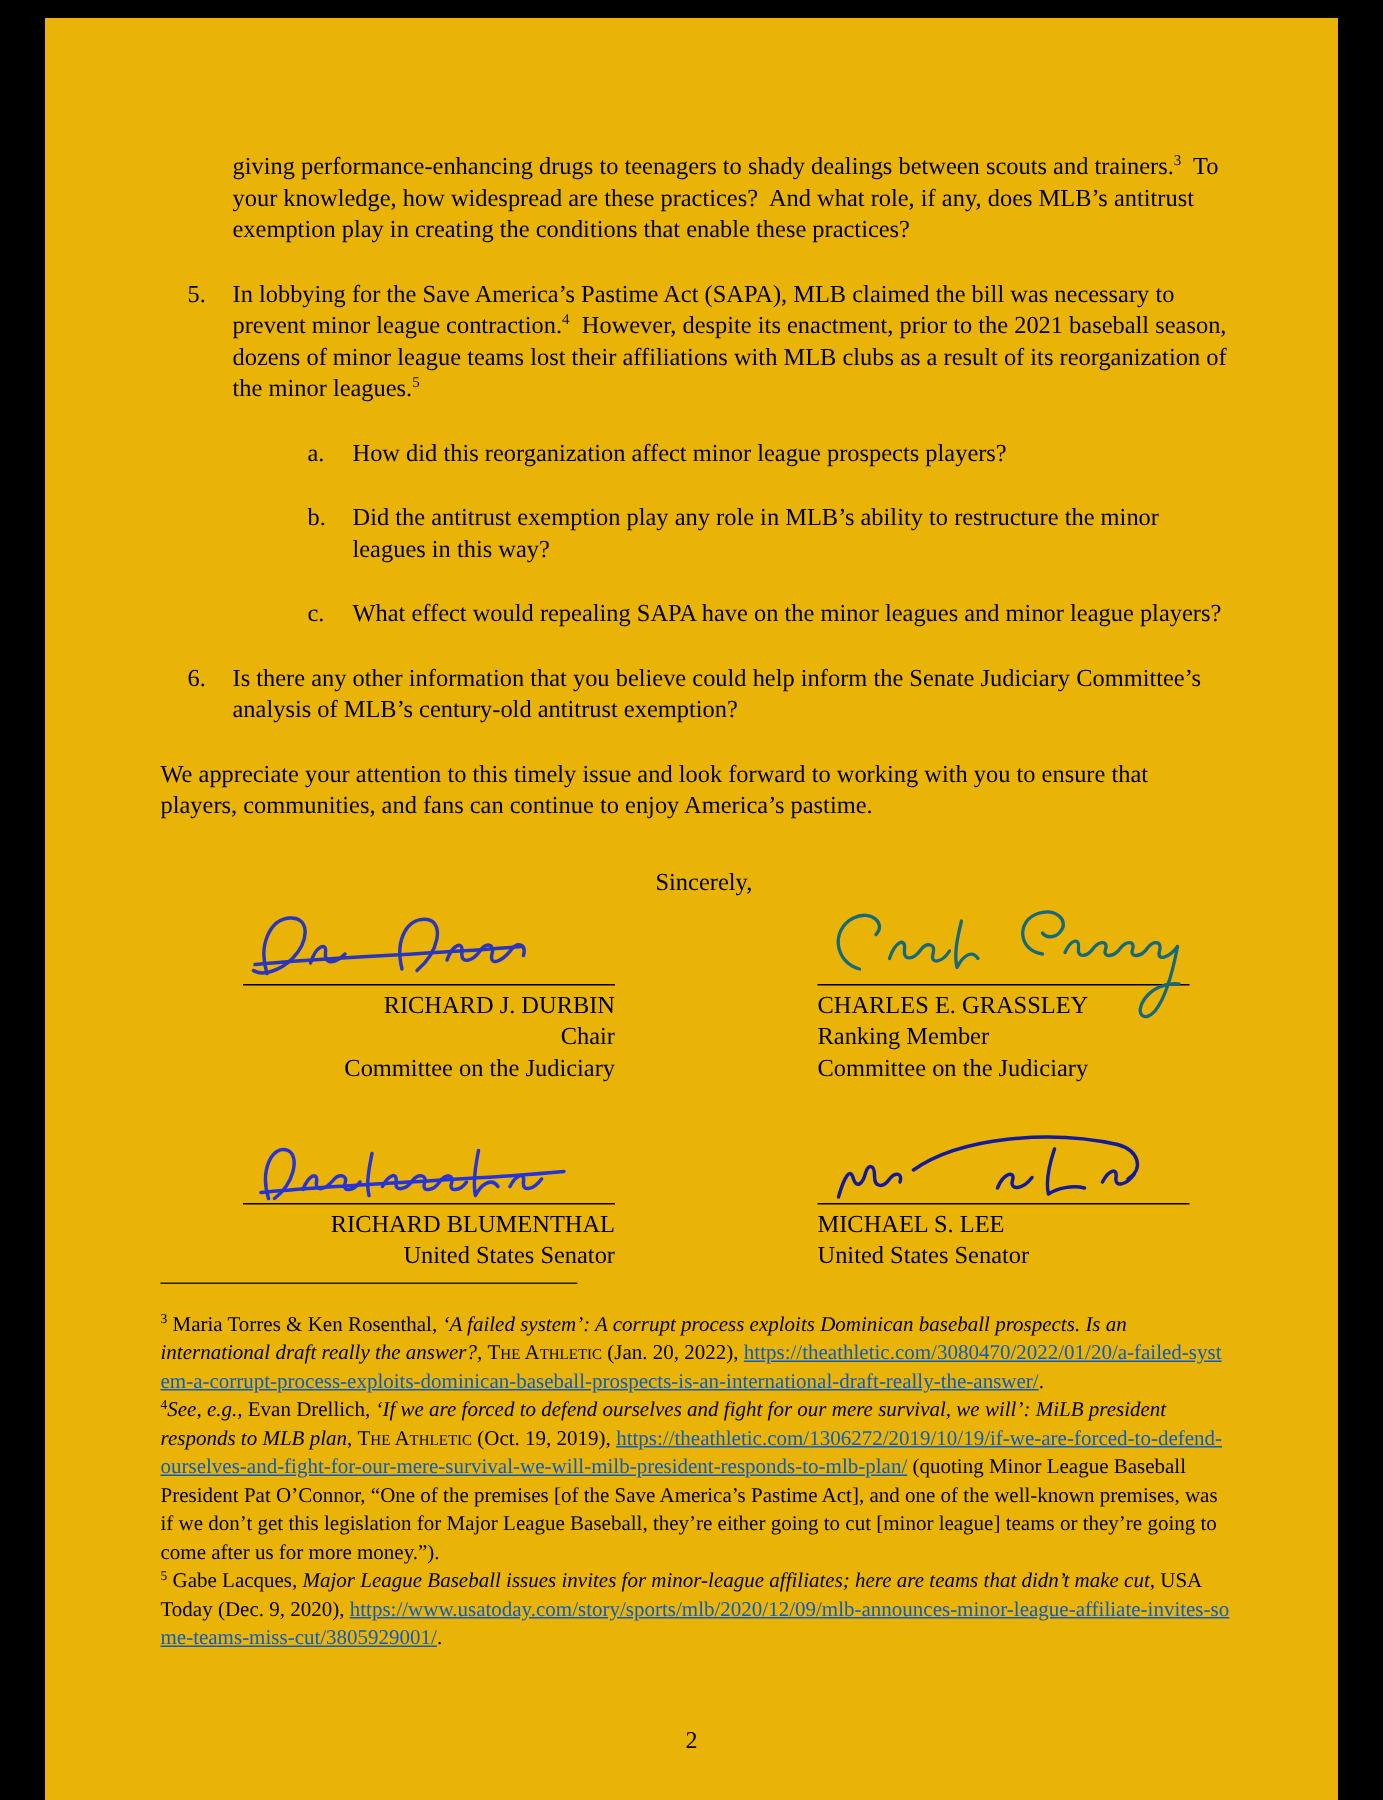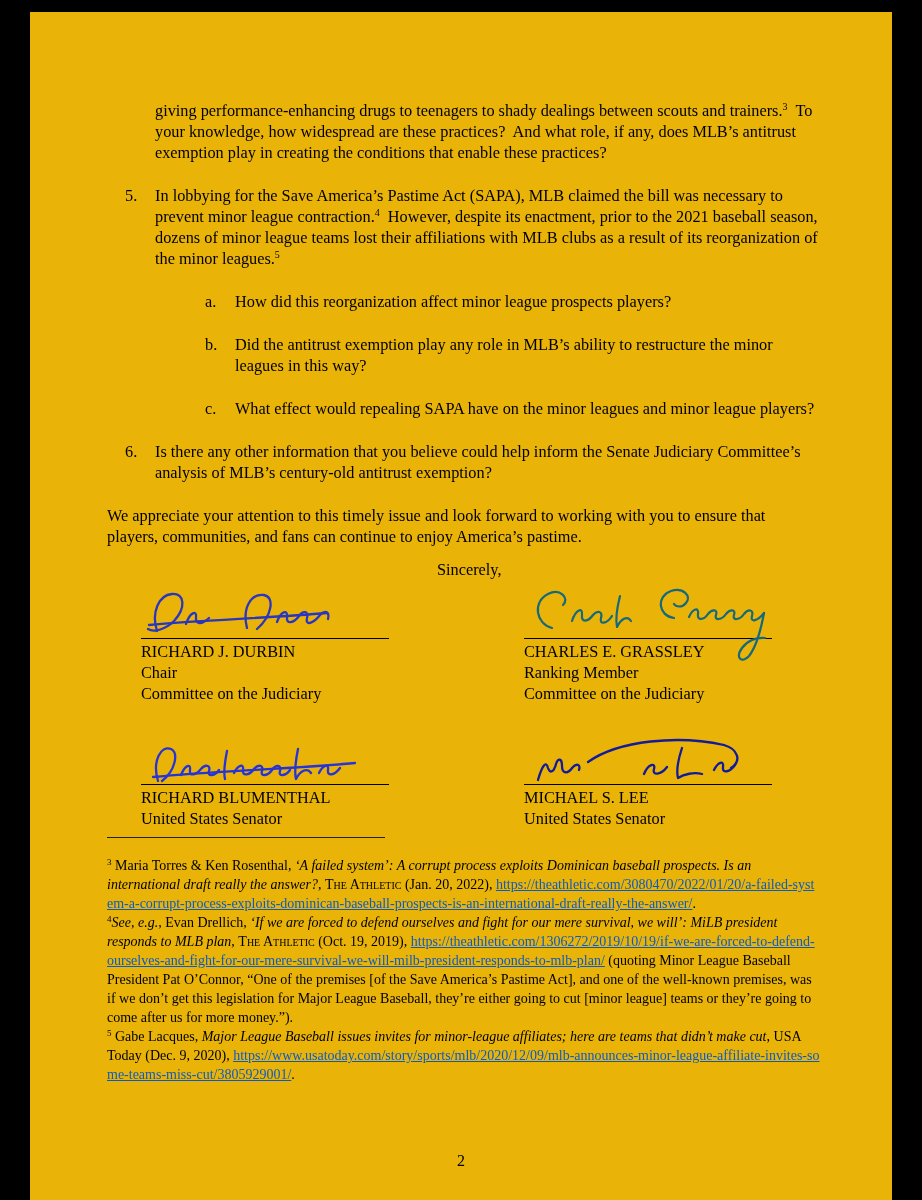--- a/index.html
+++ b/index.html
@@ -16,25 +16,25 @@
     font-size:16.3px; line-height:21px;
   }
   .pw { white-space:pre-wrap; }
   .cont-para { margin:0 0 22px 48px; }
   .li { display:flex; margin:0 0 22px 18px; }
   .li.sub { margin-left:98px; }
   .num { width:30px; flex-shrink:0; }
   .txt { flex:1; }
   sup.ref { font-size:10px; line-height:0; vertical-align:6px; }
   .closing { margin:0; }
-  .sincerely { margin:12px 0 6px 330px; }
+  .sincerely { margin:30px 0 6px 330px; }
   .sig-row { display:flex; }
   .sig-row2 { margin-top:28px; }
   .sig-block { width:248px; position:relative; }
-  .sig-left { margin-left:34px; }
+  .sig-left { margin-left:55px;text-align:right; }
   .sig-right { margin-left:135px; }
   .sig-art { height:52px; border-bottom:1.3px solid #000; position:relative; }
   .sig-svg { position:absolute; left:0; overflow:visible; pointer-events:none; }
   .svg-durbin { bottom:-4px; }
   .svg-grassley { bottom:-32px; z-index:2; }
   .svg-blumenthal { bottom:-8px; }
   .svg-lee { bottom:-10px; }
   .sig-name { margin-top:2px; line-height:21px; }
   .sig-title { line-height:21px; }
   .fn-rule { width:278px; border:none; border-top:1.4px solid #222; margin:8px 0 0 0; }

